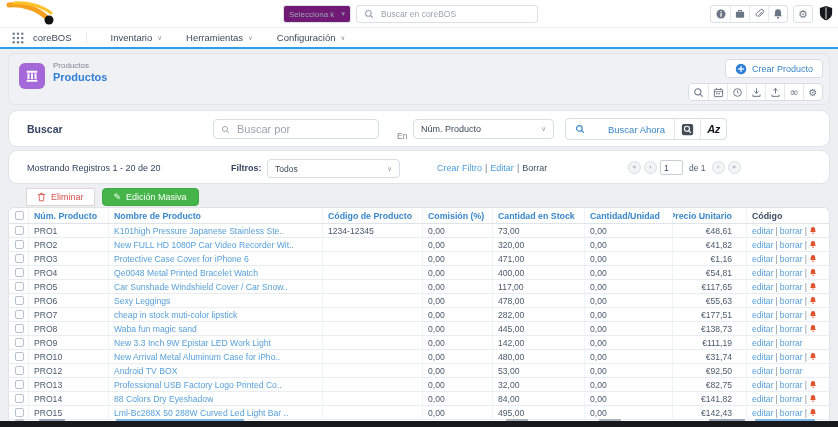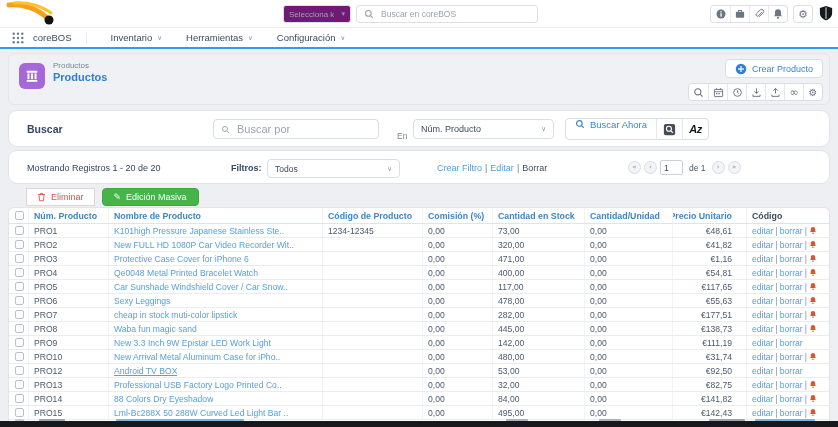--- a/index.html
+++ b/index.html
@@ -55,21 +55,21 @@
   .search-card{position:absolute;top:110px;left:8px;right:8px;height:37px;background:#fff;border:1px solid #e0e3e8;border-radius:9px}
   .search-label{position:absolute;left:18px;top:12px;font-size:10.5px;font-weight:bold;color:#344563}
   .search-input{position:absolute;left:204px;top:8px;width:166px;height:20px;border:1px solid #d9dee4;border-radius:4px;
       display:flex;align-items:center;gap:5px;padding:0 7px;color:#9aa4b0}
   .search-input input{border:0;outline:0;flex:1;font-size:11px;background:transparent}
   .en-label{position:absolute;left:388px;top:20px;font-size:8.5px;color:#7b8694}
   .field-select{position:absolute;left:404px;top:8px;width:141px;height:20px;border:1px solid #d9dee4;border-radius:4px;
       display:flex;align-items:center;justify-content:space-between;padding:0 7px;font-size:9px;color:#3d4a5c;cursor:pointer}
   .field-select .chev{font-size:6.5px;color:#8a94a0}
   .search-group{position:absolute;left:556px;top:7px;height:22px;border:1px solid #d9dee4;border-radius:4px;display:flex;align-items:stretch}
-  .search-now{display:flex;align-items:flex-start;gap:5px;padding:0 9px;font-size:9.5px;color:#3a87c8;cursor:pointer}
+  .search-now{display:flex;align-items:center;gap:23px;padding:0 9px;font-size:9.5px;color:#3a87c8;cursor:pointer}
   .sg-item{width:26px;display:flex;align-items:center;justify-content:center;border-left:1px solid #e4e7eb;cursor:pointer}
   .az{font-size:11px;font-weight:bold;color:#14181d;letter-spacing:-0.5px;font-style:italic}
 
   
   .controls-card{position:absolute;top:150px;left:8px;right:8px;height:34px;background:#fff;border:1px solid #e0e3e8;border-radius:9px}
   .showing{position:absolute;left:18px;top:12px;font-size:9px;color:#344563}
   .filters-label{position:absolute;left:222px;top:12px;font-size:9px;font-weight:bold;color:#344563}
   .filter-select{position:absolute;left:258px;top:8px;width:133px;height:19px;border:1px solid #d9dee4;border-radius:4px;
       display:flex;align-items:center;justify-content:space-between;padding:0 7px;font-size:8.5px;color:#3d4a5c;cursor:pointer}
   .filter-select .chev{font-size:6.5px;color:#8a94a0}
@@ -104,21 +104,21 @@
   .w-name{width:214px}
   .w-code{width:100px}
   .w-comm{width:70px}
   .w-stock{width:92px}
   .w-qty{width:88px}
   .w-price{width:74px;justify-content:flex-end;padding-right:14px}
   .w-action{width:82px;border-right:0}
   .dark{color:#3d4f63}
   .cb{appearance:none;width:9px;height:9px;margin:0;border:1px solid #b9c2cc;border-radius:2px;background:#fff;cursor:pointer}
   .nlink{color:#58a0d8;text-decoration:none;cursor:pointer;overflow:hidden;white-space:nowrap}
-  .nlink.u{text-decoration:underline}
+  .nlink.u{}
   .alink{color:#58a0d8;text-decoration:none;cursor:pointer}
   .sep{color:#8792a0;margin:0 2px}
   .alertwrap{display:inline-flex;align-items:center}
 
   
   .partial-row{position:absolute;left:0;right:0;bottom:5px;height:4px}
   .pr-bit{position:absolute;top:1px;height:3px;border-radius:1px}
   .screen-cut{position:absolute;left:0;right:0;bottom:0;height:6px;background:#17191c;z-index:9}
 </style>
 </head>

